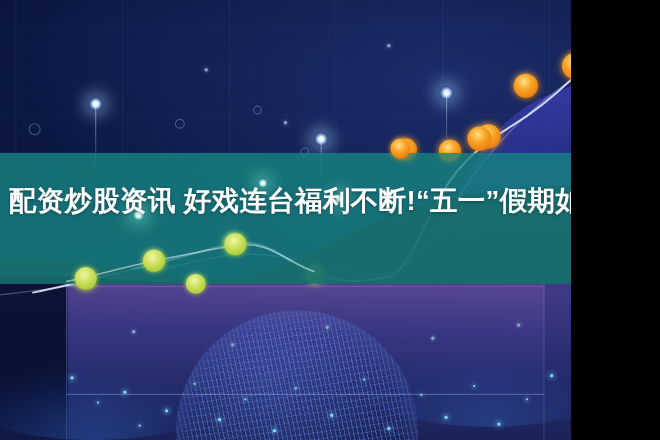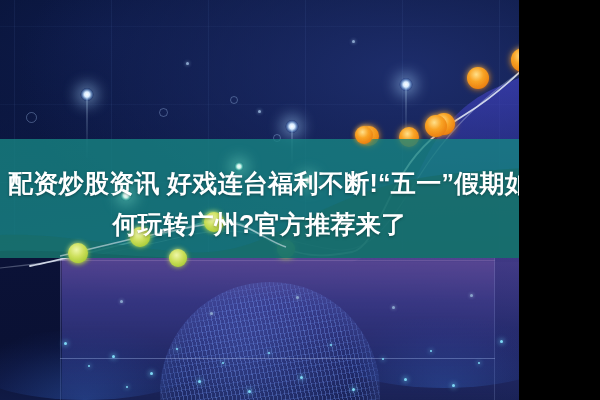--- a/index.html
+++ b/index.html
@@ -361,16 +361,15 @@
       <circle cx="78" cy="253" r="10" fill="url(#dotGreen2)"></circle>
       <circle cx="140" cy="237" r="10" fill="url(#dotGreen2)"></circle>
       <circle cx="214" cy="222" r="10" fill="url(#dotGreen2)"></circle>
       <circle cx="178" cy="258" r="9" fill="url(#dotGreen2)"></circle>
       <circle cx="364" cy="135" r="9" fill="url(#dotOrange2)"></circle>
     </g>
   </svg>
 
   <div class="headline">
     <span class="l1">配资炒股资讯 好戏连台福利不断!“五一”假期如</span>
-    <span class="l2">何玩转广州?官方推荐来了</span>
   </div>
 
 </div>
 
 </body></html>

